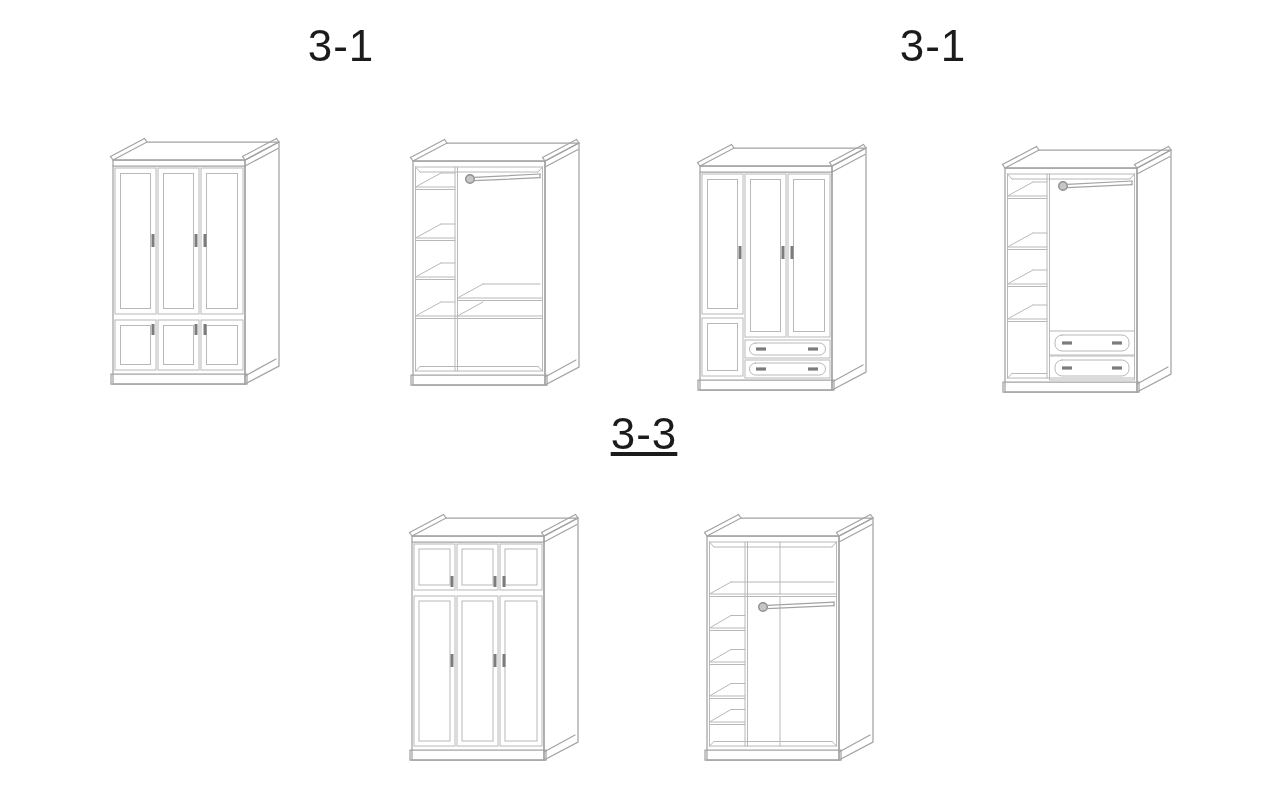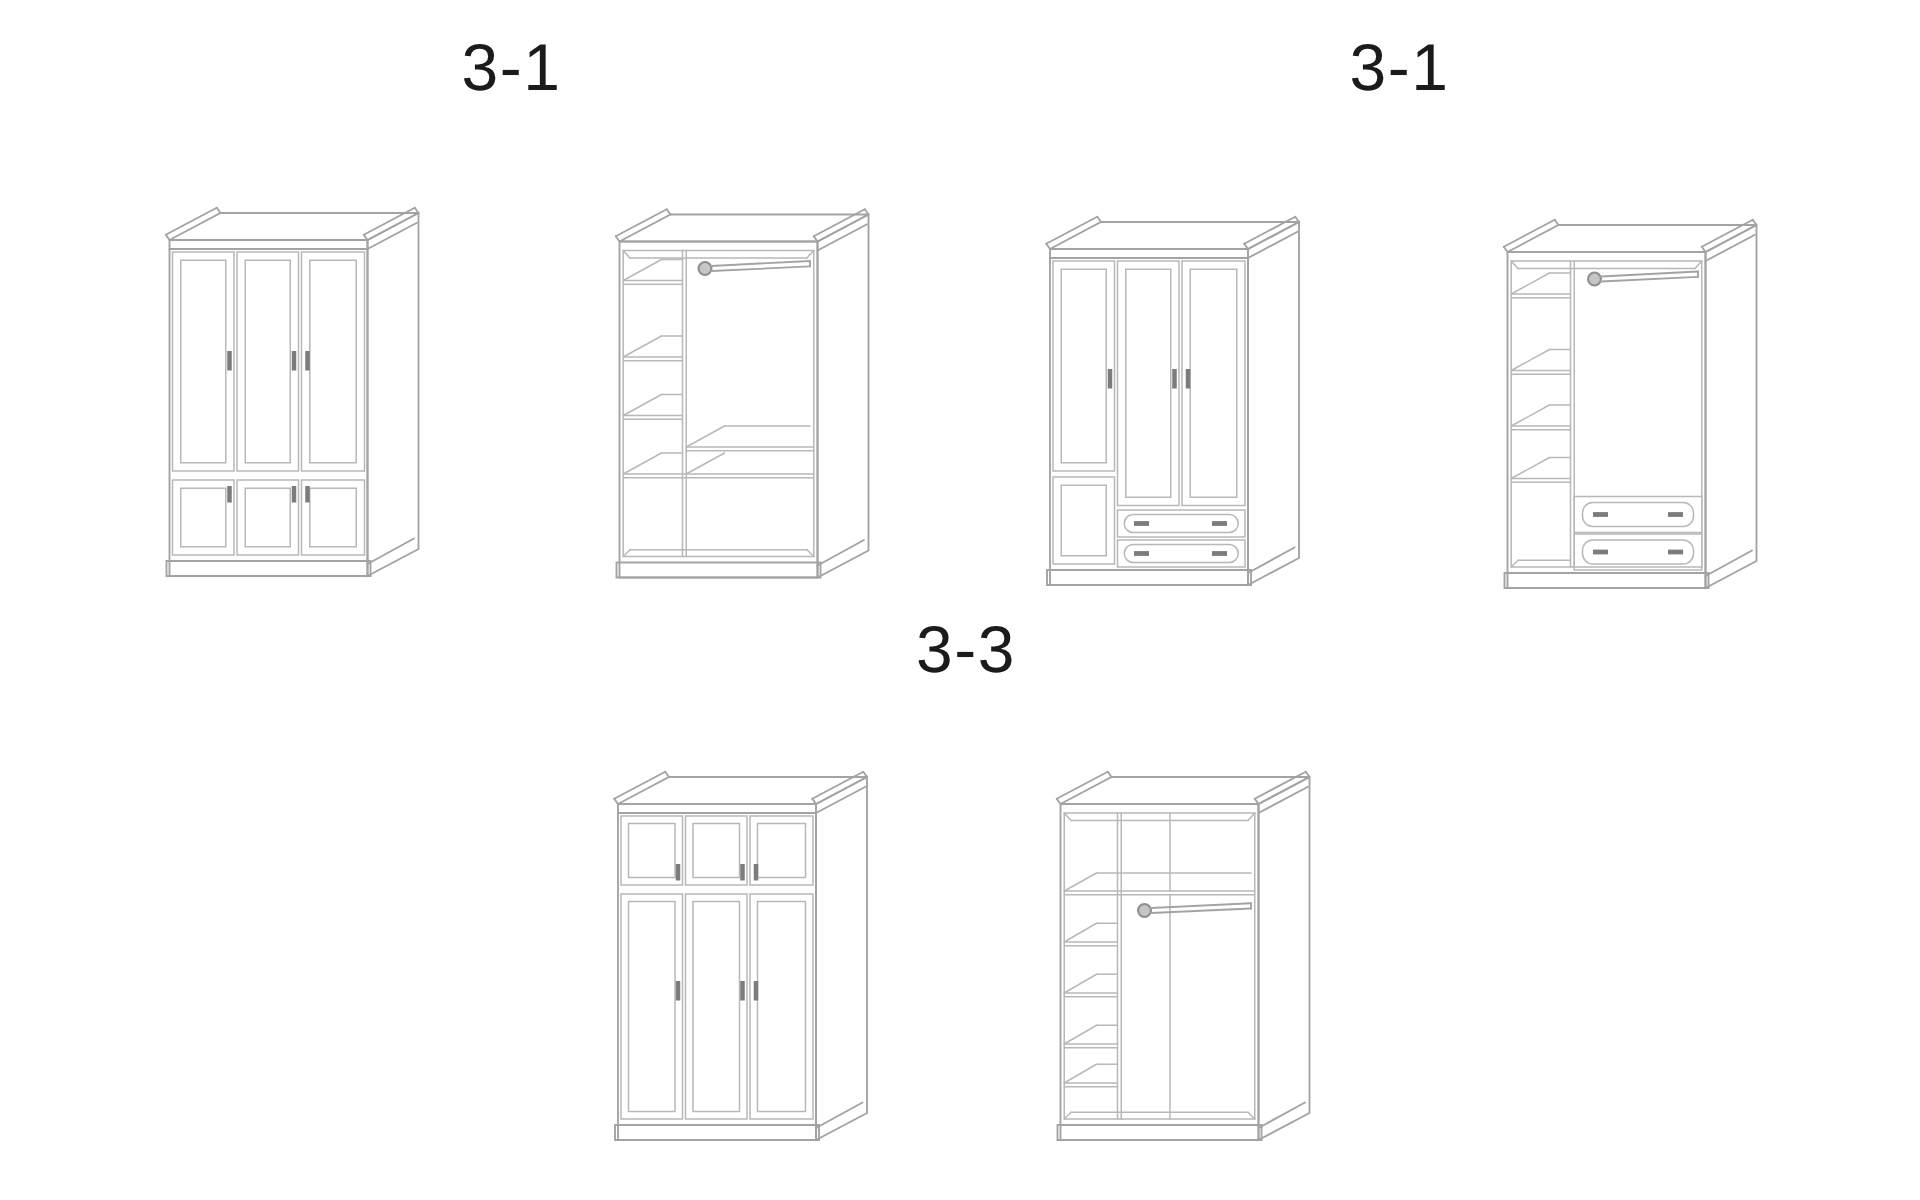--- a/index.html
+++ b/index.html
@@ -19,21 +19,21 @@
   .hd{fill:var(--handle,#7c7c7c);stroke:none;}
   .rodc{fill:#c6c6c6;stroke:#8e8e8e;stroke-width:1.4;}
 </style>
 </head>
 <body>
 
 <div class="canvas">
 
   <div class="variant-label" style="left:341px;top:24px;">3-1</div>
   <div class="variant-label" style="left:933px;top:24px;">3-1</div>
-  <div class="variant-label" style="left:644px;top:412px;">3-3</div>
+  <div class="variant-label" style="left:644px;top:412px;text-decoration:underline;">3-3</div>
 
   <div class="figure" style="left:99px;top:118px;">
     <svg viewBox="0 0 190 280" role="img" aria-label="Closed three-door wardrobe: three tall framed doors above three small framed doors">
       <g class="ln">
         <polygon points="14,42 146,42 180,24 48,24"></polygon>
         <polygon points="146,42 180,24 180,248 146,266"></polygon>
         <rect x="14" y="42" width="132" height="224"></rect>
         <line x1="14" y1="48" x2="146" y2="48"></line>
         <line x1="146" y1="48" x2="179" y2="30.5"></line>
         <line x1="11.5" y1="38.5" x2="45.5" y2="20.5"></line>

